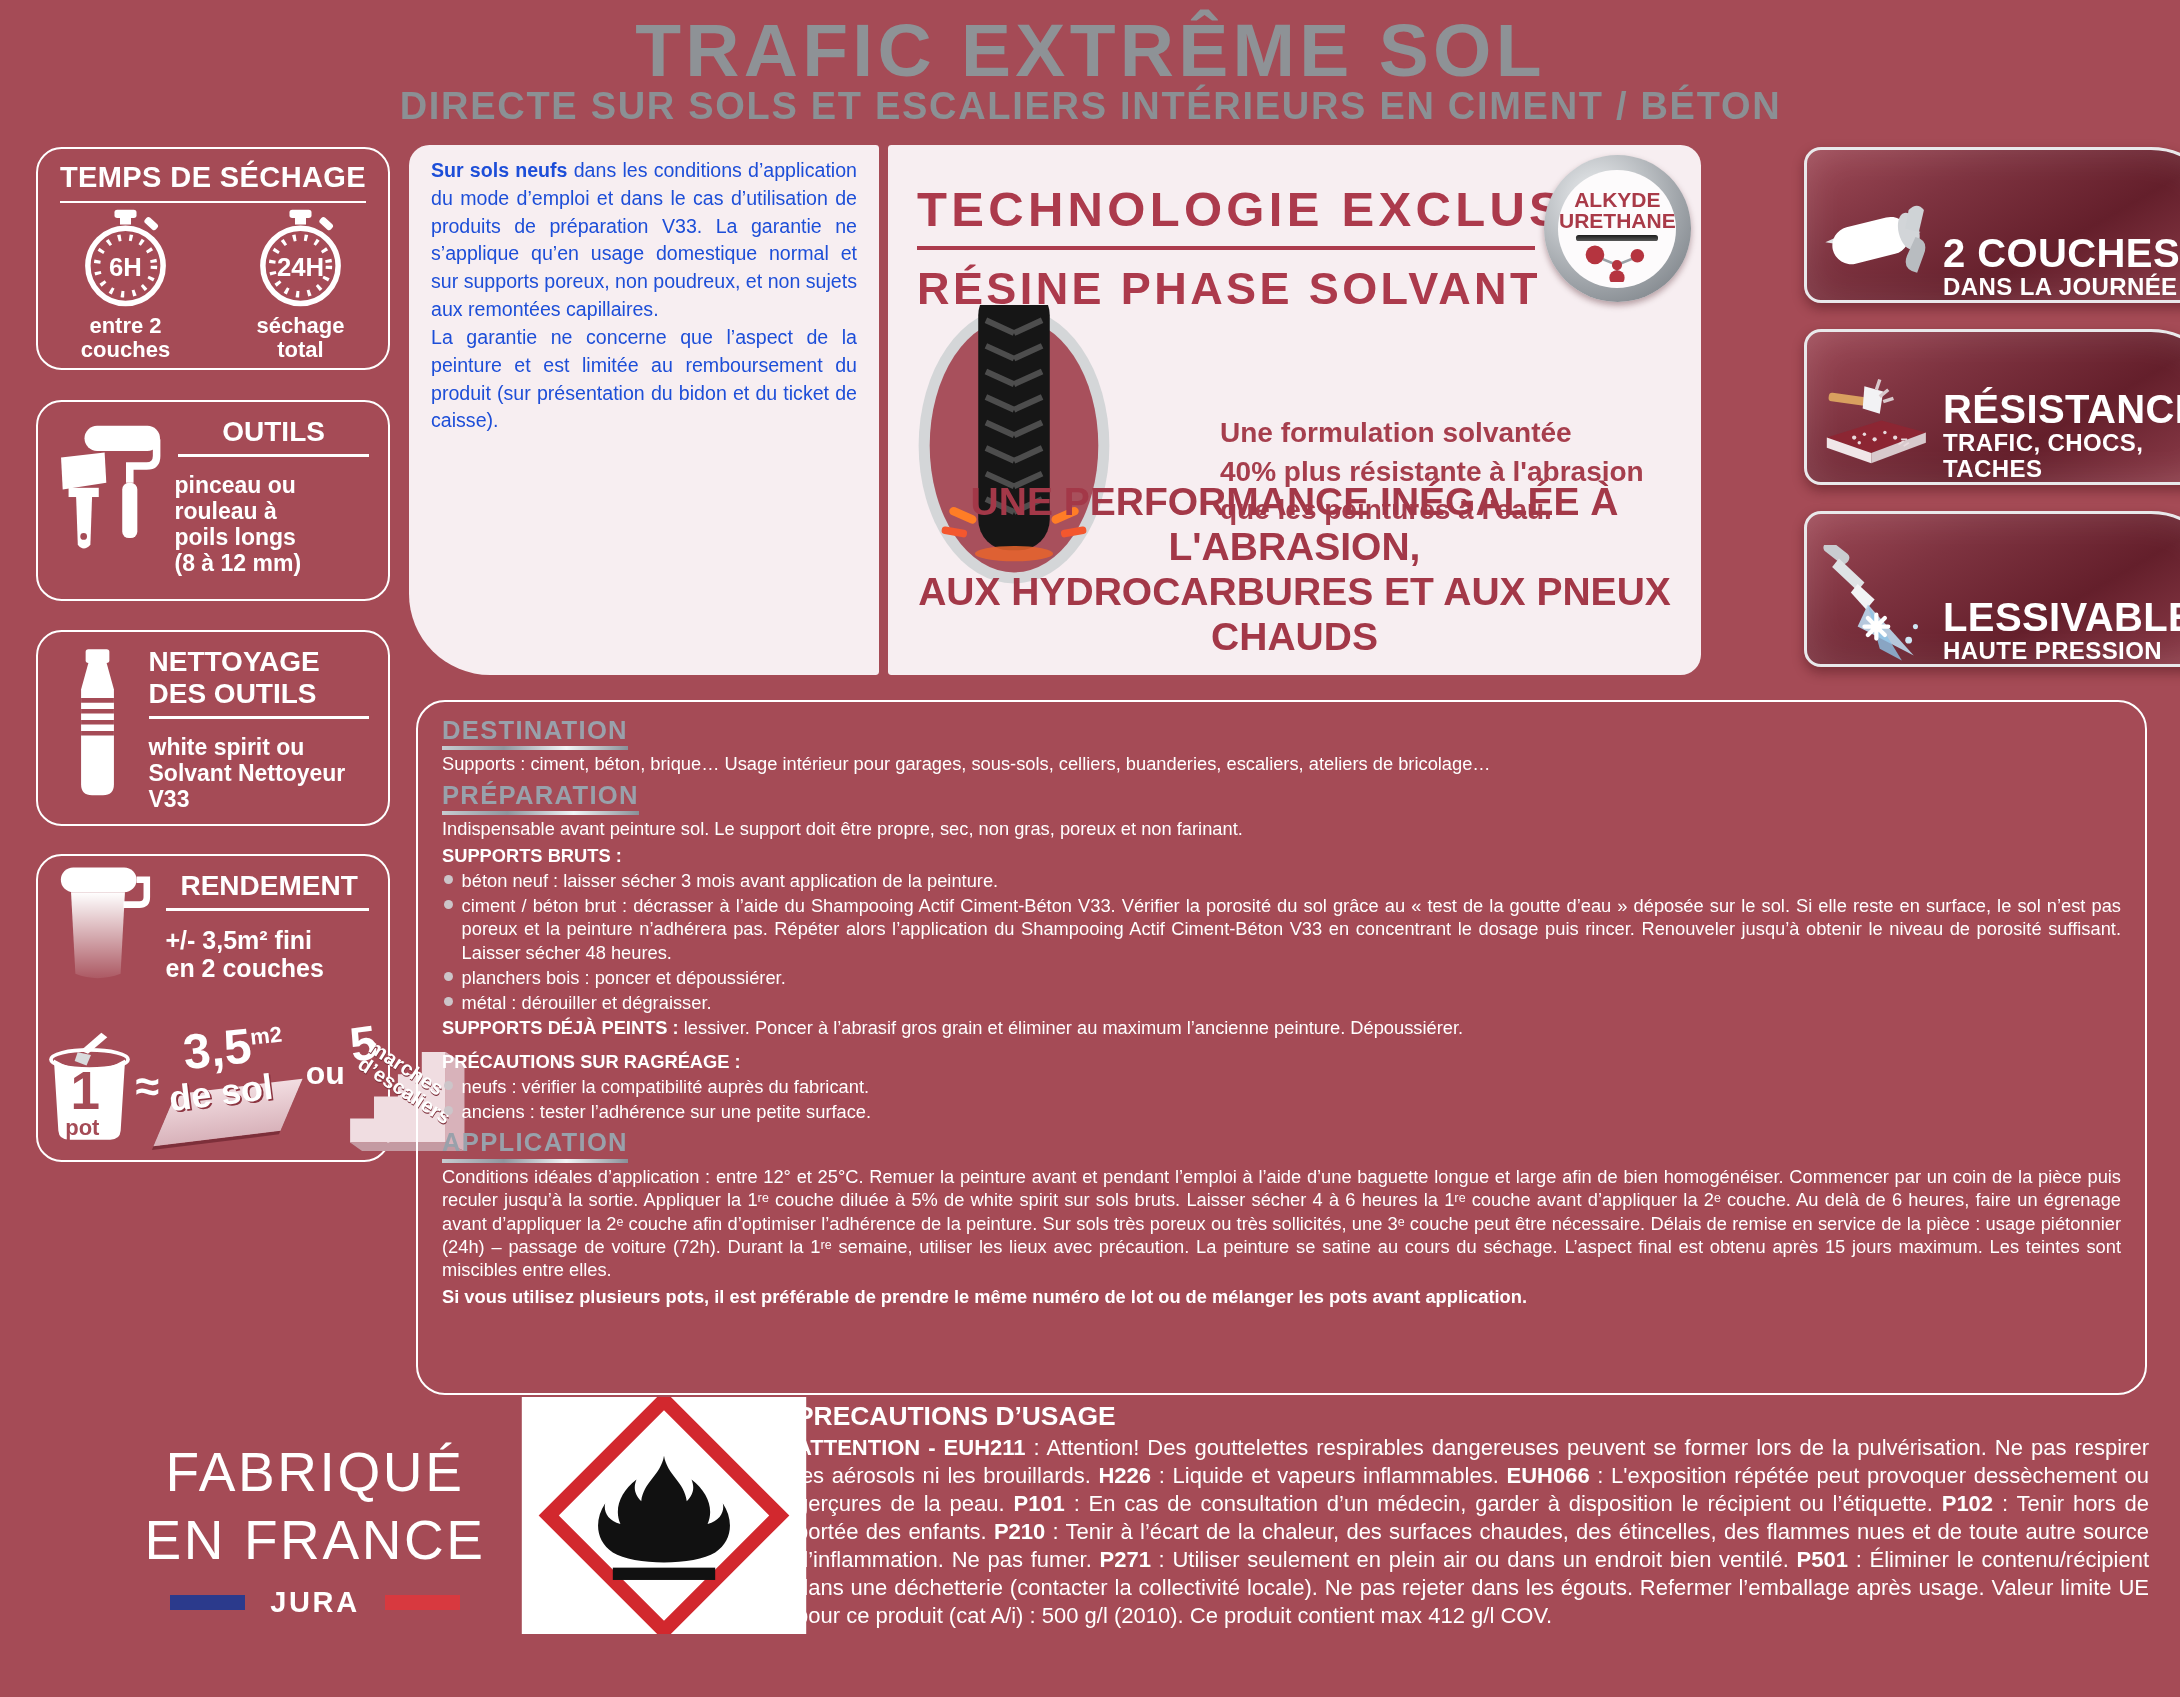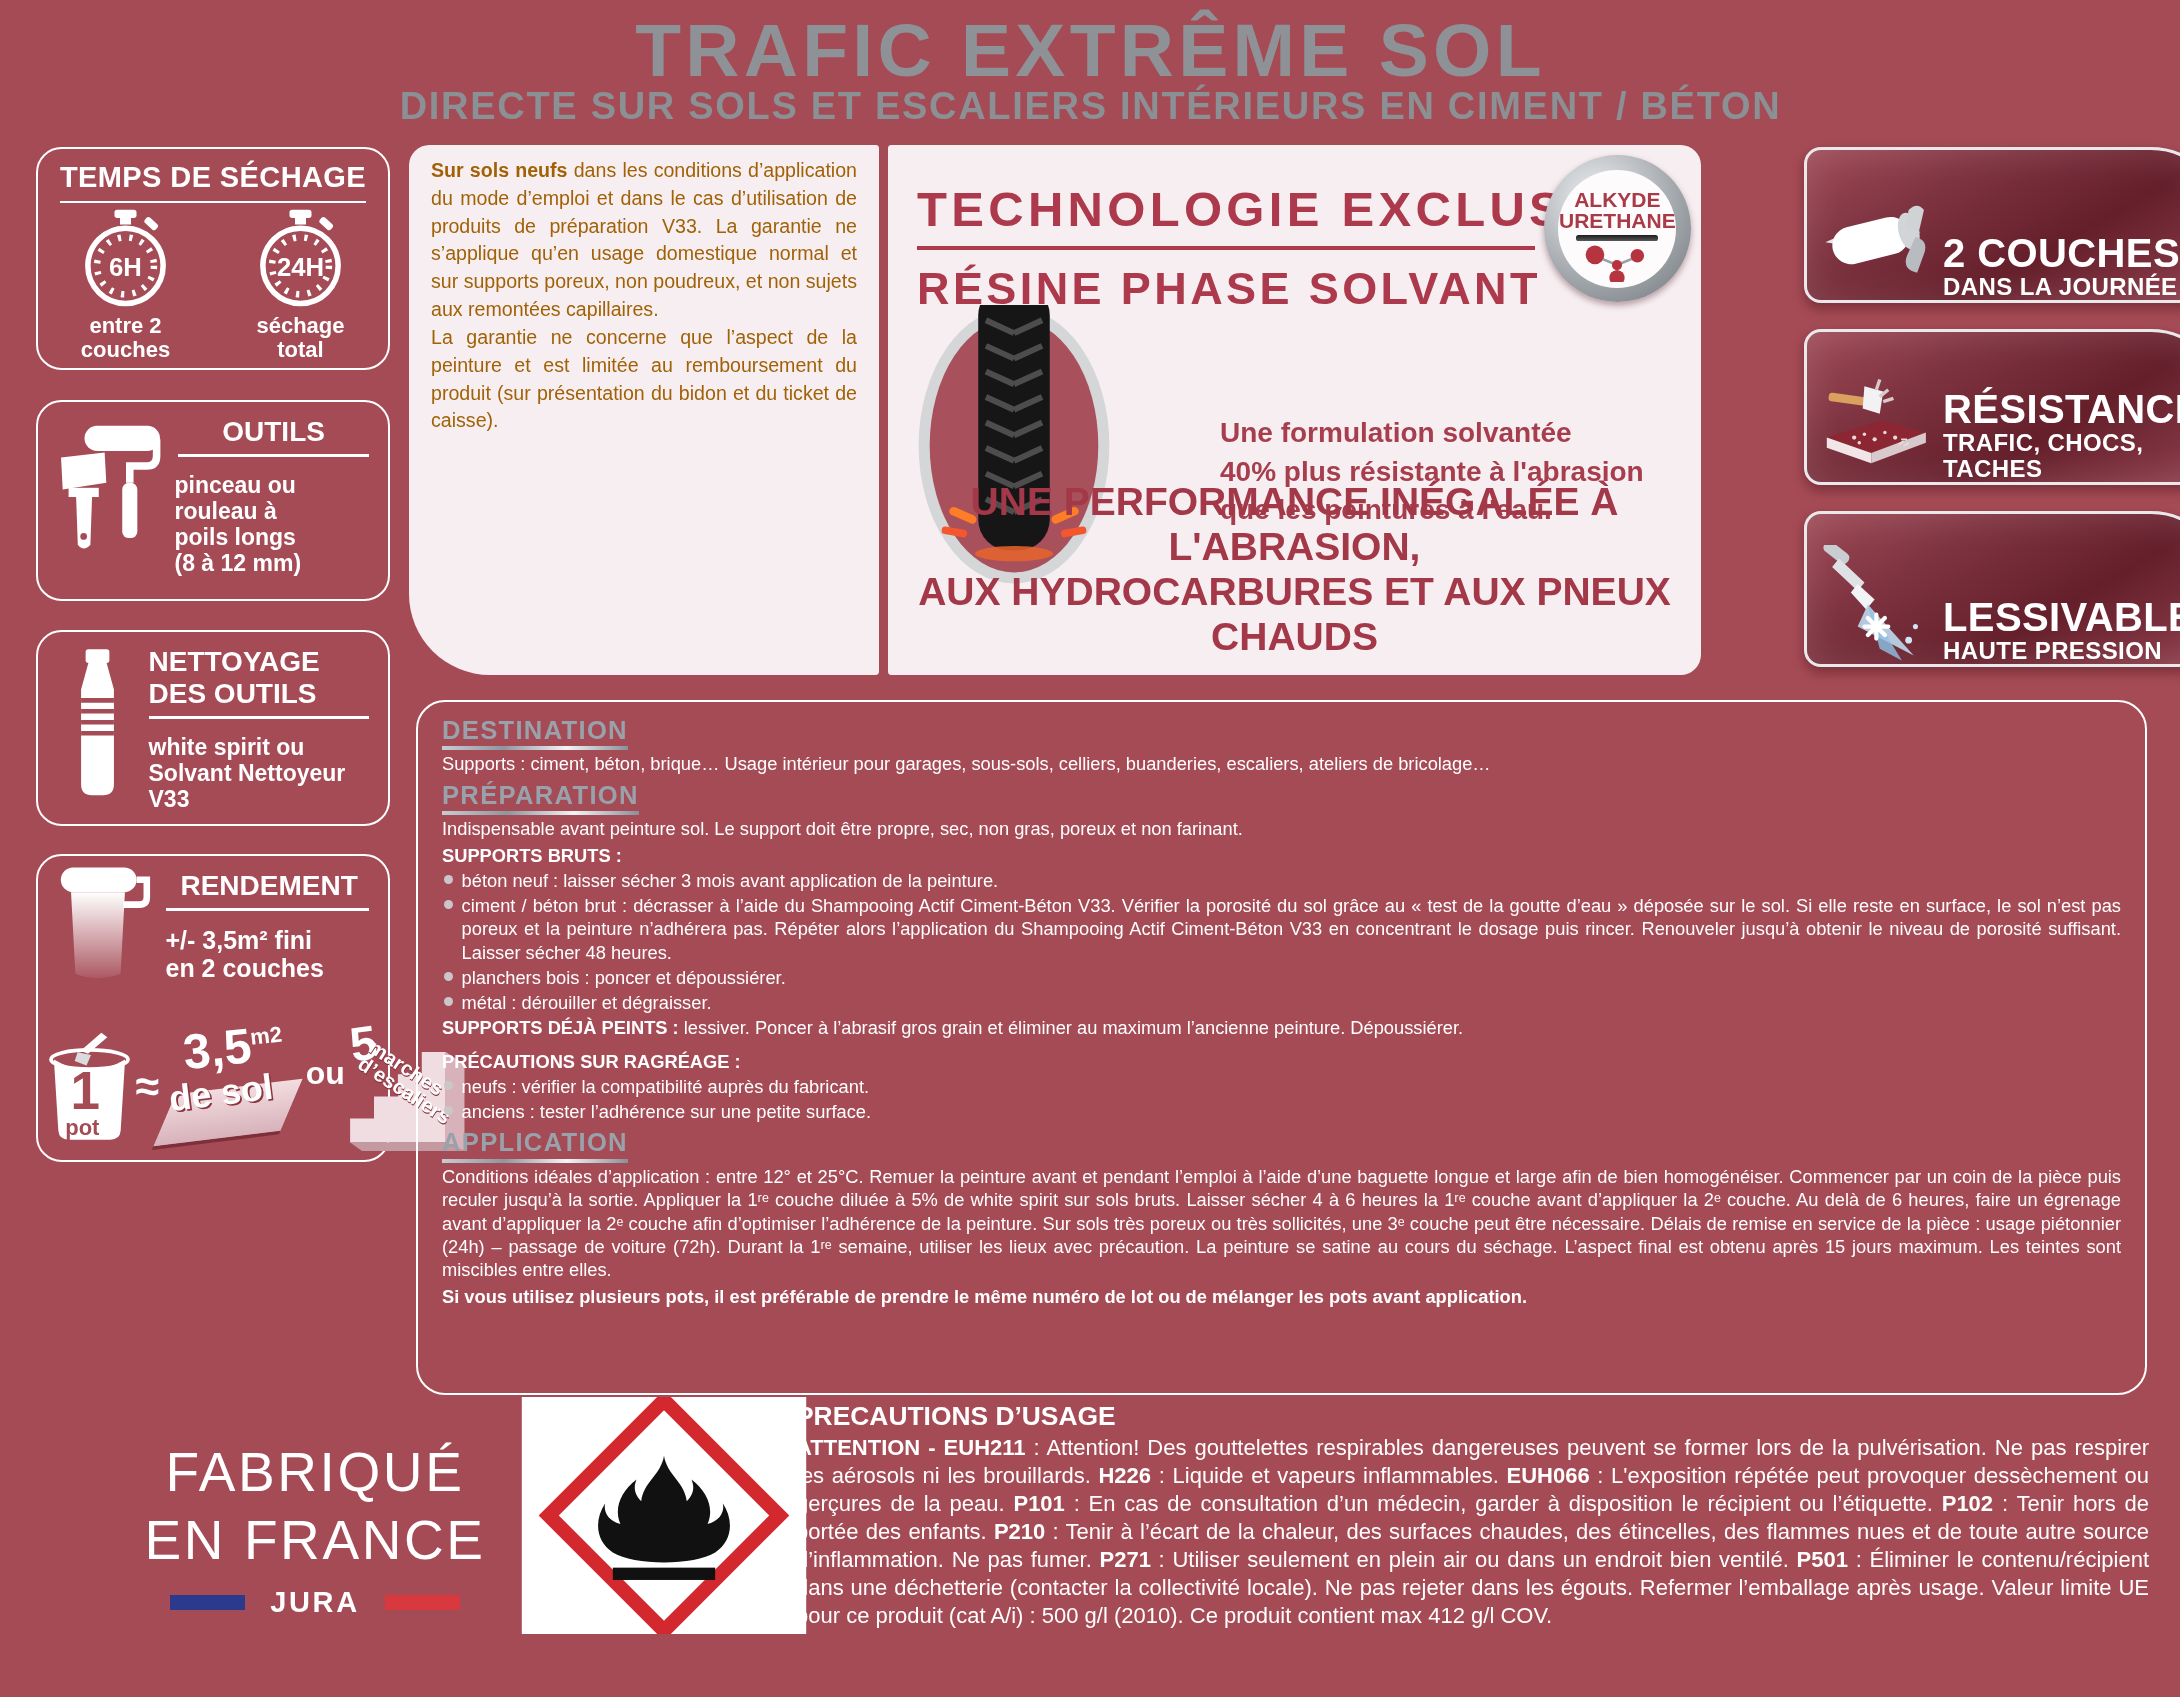--- a/index.html
+++ b/index.html
@@ -45,21 +45,21 @@
   .panel-right{left:888px;top:145px;width:813px;height:530px;border-radius:3.4px 20.4px 20.4px 3.4px;}
   .badge10{position:relative;margin:13.6px auto 0 auto;width:397px;height:160px;border-radius:19px 47px 19px 51px;
            background:linear-gradient(150deg,#9e4a57 0%,#7e3340 30%,#641f2b 62%,#7f3340 85%,#93434f 100%);
            border:3.4px solid #e3e4e6;box-shadow:0 4.3px 8.5px rgba(80,20,28,.45), inset 0 0 34px rgba(255,255,255,.12);
            display:flex;align-items:center;justify-content:center;box-sizing:border-box;}
   .g-number{font-size:150px;font-weight:800;letter-spacing:-8.5px;color:#9a9ea2;line-height:1;margin-right:15.3px;margin-top:-10.2px;}
   .g-words{text-align:left;}
   .g-word1{font-size:29px;font-weight:800;letter-spacing:0.9px;}
   .g-word2{font-size:78px;font-weight:800;line-height:.95;letter-spacing:1.7px;}
   .g-underline{width:145px;height:7.7px;background:#fff;border-radius:3.4px;margin-top:5.1px;}
-  .g-text{margin:12px 22px 6px 22px;font-size:19.6px;line-height:1.42;color:#a16207;text-align:justify;}
+  .g-text{margin:12px 22px 6px 22px;font-size:19.6px;line-height:1.42;color:#1d4ed8;text-align:justify;}
   .g-text p{margin:0;}
   .bseg{font-weight:700;}
   
   .tech-line1{position:absolute;left:29px;top:36px;font-size:49px;font-weight:700;letter-spacing:4.3px;color:#ac3a4c;}
   .tech-divider{position:absolute;left:29px;top:101px;width:618px;height:4.3px;background:#ac3a4c;}
   .tech-line2{position:absolute;left:29px;top:118px;font-size:45px;font-weight:700;letter-spacing:3.4px;color:#ac3a4c;}
   .alkyde{position:absolute;right:10.2px;top:10.2px;width:147px;height:147px;border-radius:50%;
           background:radial-gradient(circle at 35% 30%,#eef0f2,#9fa4a9 60%,#6f757b);display:flex;align-items:center;justify-content:center;
           box-shadow:0 3.4px 6.8px rgba(60,10,16,.35);}
   .alkyde-inner{width:118px;height:118px;border-radius:50%;background:#fdfbfc;text-align:center;overflow:hidden;}

